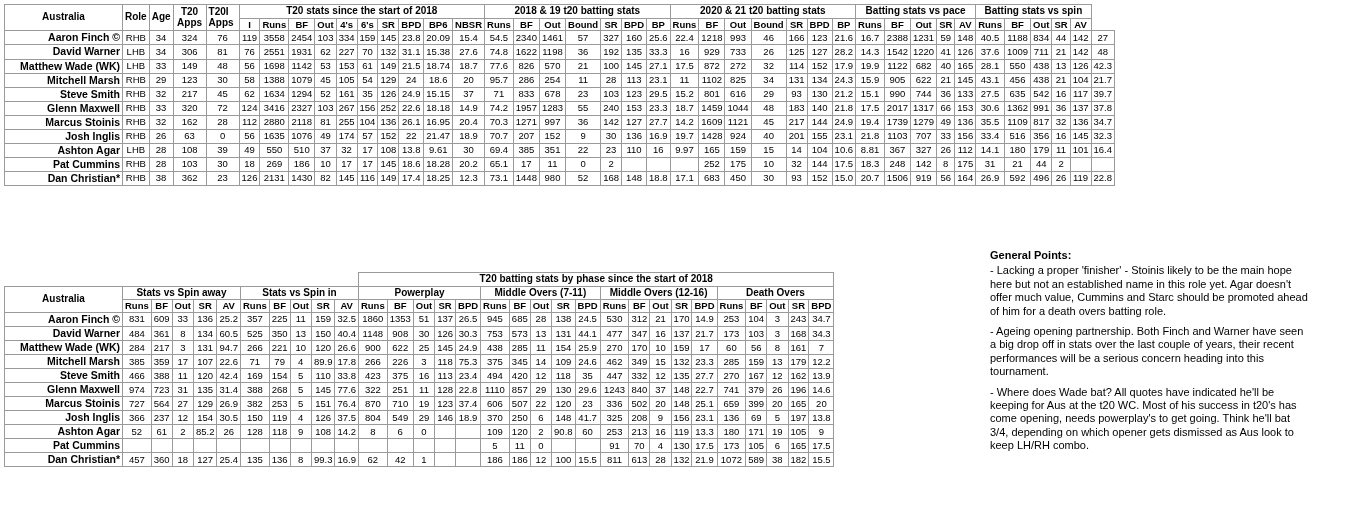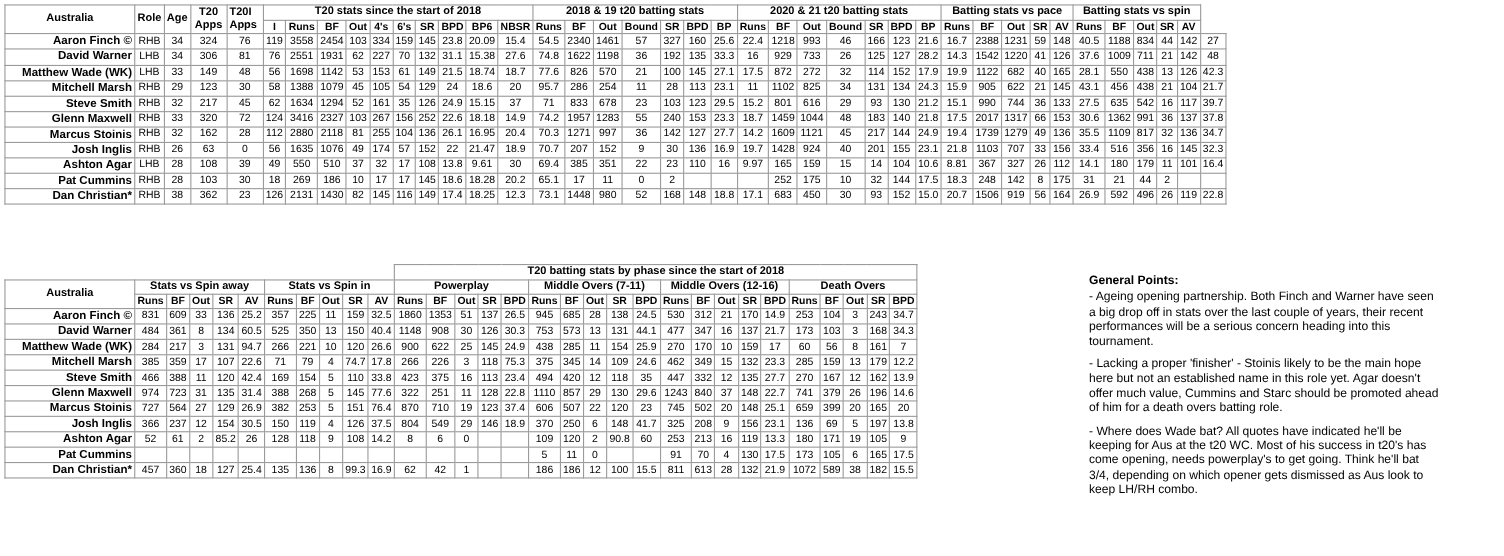--- a/index.html
+++ b/index.html
@@ -7,21 +7,21 @@
   .sheet{position:relative;width:1367px;height:505px;overflow:hidden;}
   table{border-collapse:collapse;}
   td,th{border:1px solid #9a9a9a;font-size:9.5px;line-height:1.05;padding:1px 2px;white-space:nowrap;}
   .hdr{text-align:center;font-weight:bold;font-size:9.5px;}
   .grp{text-align:center;font-weight:bold;font-size:10px;}
   .name{text-align:right;font-weight:bold;font-size:10.5px;padding-left:3px;}
   .num{text-align:center;}
   
   #top-table{position:absolute;left:4px;top:4px;}
   #top-table td.name{width:112px;}
-  #bottom-table{position:absolute;left:4px;top:240px;}
+  #bottom-table{position:absolute;left:4px;top:272px;}
   #bottom-table td.name{width:112px;}
   #notes{position:absolute;left:990px;top:249px;width:318px;height:250px;font-size:11px;line-height:1.22;}
   #notes .n-title{font-weight:bold;margin-bottom:2px;}
   #notes p{margin:0 0 7px 0;}
 </style>
 </head>
 <body>
 
 <div class="sheet">
 
@@ -694,21 +694,21 @@
         <tr>
           <td class="name">Mitchell Marsh</td>
           <td class="num">385</td>
           <td class="num">359</td>
           <td class="num">17</td>
           <td class="num">107</td>
           <td class="num">22.6</td>
           <td class="num">71</td>
           <td class="num">79</td>
           <td class="num">4</td>
-          <td class="num">74.7</td>
+          <td class="num">89.9</td>
           <td class="num">17.8</td>
           <td class="num">266</td>
           <td class="num">226</td>
           <td class="num">3</td>
           <td class="num">118</td>
           <td class="num">75.3</td>
           <td class="num">375</td>
           <td class="num">345</td>
           <td class="num">14</td>
           <td class="num">109</td>
@@ -805,21 +805,21 @@
           <td class="num">870</td>
           <td class="num">710</td>
           <td class="num">19</td>
           <td class="num">123</td>
           <td class="num">37.4</td>
           <td class="num">606</td>
           <td class="num">507</td>
           <td class="num">22</td>
           <td class="num">120</td>
           <td class="num">23</td>
-          <td class="num">745</td>
+          <td class="num">336</td>
           <td class="num">502</td>
           <td class="num">20</td>
           <td class="num">148</td>
           <td class="num">25.1</td>
           <td class="num">659</td>
           <td class="num">399</td>
           <td class="num">20</td>
           <td class="num">165</td>
           <td class="num">20</td>
         </tr>
@@ -954,19 +954,19 @@
           <td class="num">38</td>
           <td class="num">182</td>
           <td class="num">15.5</td>
         </tr>
       </tbody>
   </table>
 
   <div id="notes">
     <div class="n-title">General Points:</div>
     <div id="notes-body">
+        <p>- Lacking a proper 'finisher' - Stoinis likely to be the main hope here but not an established name in this role yet. Agar doesn't offer much value, Cummins and Starc should be promoted ahead of him for a death overs batting role.</p>
         <p>- Ageing opening partnership. Both Finch and Warner have seen a big drop off in stats over the last couple of years, their recent performances will be a serious concern heading into this tournament.</p>
-        <p>- Lacking a proper 'finisher' - Stoinis likely to be the main hope here but not an established name in this role yet. Agar doesn't offer much value, Cummins and Starc should be promoted ahead of him for a death overs batting role.</p>
         <p>- Where does Wade bat? All quotes have indicated he'll be keeping for Aus at the t20 WC. Most of his success in t20's has come opening, needs powerplay's to get going. Think he'll bat 3/4, depending on which opener gets dismissed as Aus look to keep LH/RH combo.</p>
       </div>
   </div>
 
 </div>
 
 </body></html>

